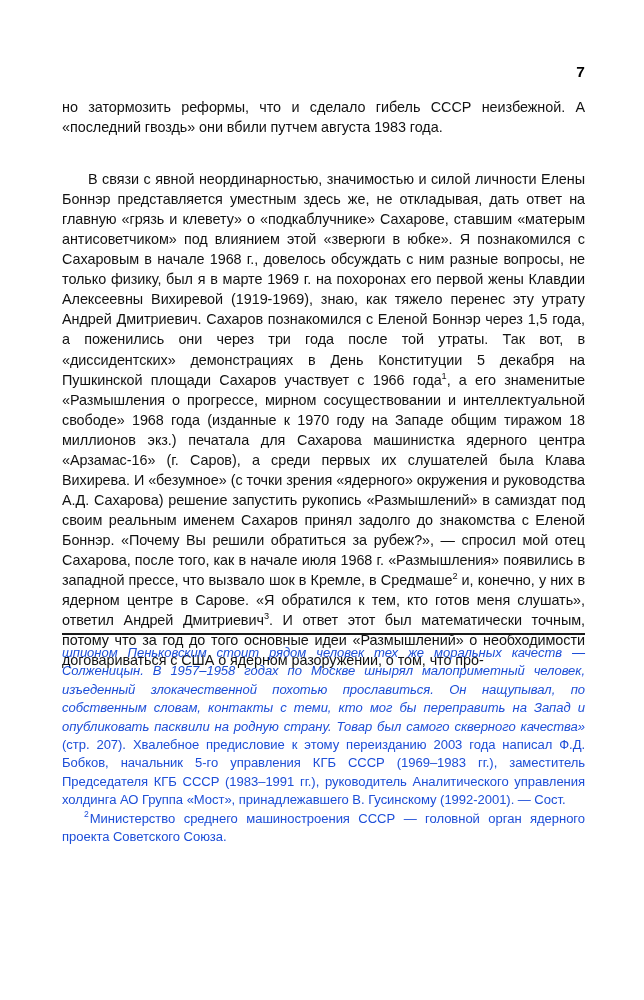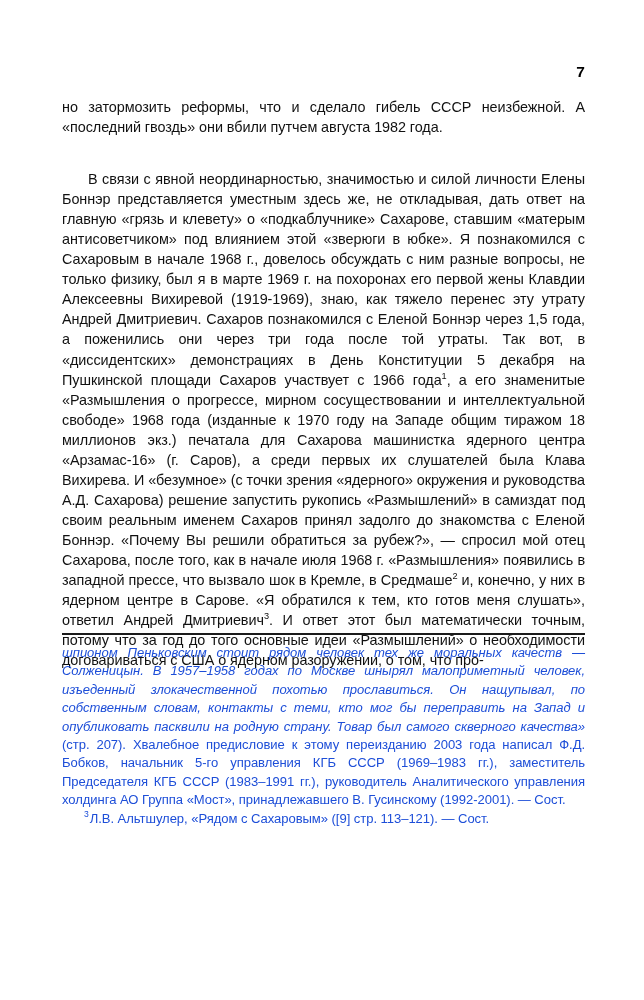--- a/index.html
+++ b/index.html
@@ -111,31 +111,31 @@
 <body>
 
 <div class="page">
 
   <div class="page-header">
     <div class="folio">7</div>
   </div>
 
   <div class="body-block">
 
-    <p class="para">но затормозить реформы, что и сделало гибель СССР неизбежной. А «последний гвоздь» они вбили путчем августа 1982 года.</p>
+    <p class="para">но затормозить реформы, что и сделало гибель СССР неизбежной. А «последний гвоздь» они вбили путчем августа 1983 года.</p>
 
     <p class="para indent"><span>В связи с явной неординарностью, значимостью и силой личности Елены Боннэр представляется уместным здесь же, не откладывая, дать ответ на главную «грязь и клевету» о «подкаблучнике» Сахарове, ставшим «матерым антисоветчиком» под влиянием этой «зверюги в юбке». Я познакомился с Сахаровым в начале 1968 г., довелось обсуждать с ним разные вопросы, не только физику, был я в марте 1969 г. на похоронах его первой жены Клавдии Алексеевны Вихиревой (1919-1969), знаю, как тяжело перенес эту утрату Андрей Дмитриевич. Сахаров познакомился с Еленой Боннэр через 1,5 года, а поженились они через три года после той утраты. Так вот, в «диссидентских» демонстрациях в День Конституции 5 декабря на Пушкинской площади Сахаров участвует с 1966 года</span><sup class="fn">1</sup><span>, а его знаменитые «Размышления о прогрессе, мирном сосуществовании и интеллектуальной свободе» 1968 года (изданные к 1970 году на Западе общим тиражом 18 миллионов экз.) печатала для Сахарова машинистка ядерного центра «Арзамас-16» (г. Саров), а среди первых их слушателей была Клава Вихирева. И «безумное» (с точки зрения «ядерного» окружения и руководства А.Д. Сахарова) решение запустить рукопись «Размышлений» в самиздат под своим реальным именем Сахаров принял задолго до знакомства с Еленой Боннэр. «Почему Вы решили обратиться за рубеж?», — спросил мой отец Сахарова, после того, как в начале июля 1968 г. «Размышления» появились в западной прессе, что вызвало шок в Кремле, в  Средмаше</span><sup class="fn">2</sup><span> и, конечно, у них в ядерном центре в Сарове. «Я обратился к тем, кто готов меня слушать», ответил Андрей Дмитриевич</span><sup class="fn">3</sup><span>. И ответ этот был математически точным, потому что за год до того основные идеи «Размышлений» о необходимости договариваться с США о ядерном разоружении, о том, что про-</span></p>
 
   </div>
 
   <div class="footnote-block">
 
     <div class="footnote-rule"></div>
 
     <p class="fnote italic"><span>шпионом Пеньковским стоит рядом человек тех же моральных качеств — Солженицын. В 1957–1958 годах по Москве шнырял малоприметный человек, изъеденный злокачественной похотью прославиться. Он нащупывал, по собственным словам, контакты с теми, кто мог бы переправить на Запад и опубликовать пасквили на родную страну. Товар был самого скверного качества»</span><span class="roman"> (стр. 207). Хвалебное предисловие к этому переизданию 2003 года написал Ф.Д. Бобков, начальник 5-го управления КГБ СССР (1969–1983 гг.), заместитель Председателя КГБ СССР (1983–1991 гг.), руководитель Аналитического управления холдинга АО Группа «Мост», принадлежавшего В. Гусинскому (1992-2001). — Сост.</span></p>
 
 
+    <p class="fnote indent"><sup class="fmark">2</sup><span>Министерство среднего машиностроения СССР — головной орган ядерного проекта Советского Союза.</span></p>
 
-    <p class="fnote indent"><sup class="fmark">3</sup><span>Л.В. Альтшулер, «Рядом с Сахаровым» ([9] стр. 113–121). — Сост.</span></p>
 
   </div>
 
 </div>
 
 </body></html>

